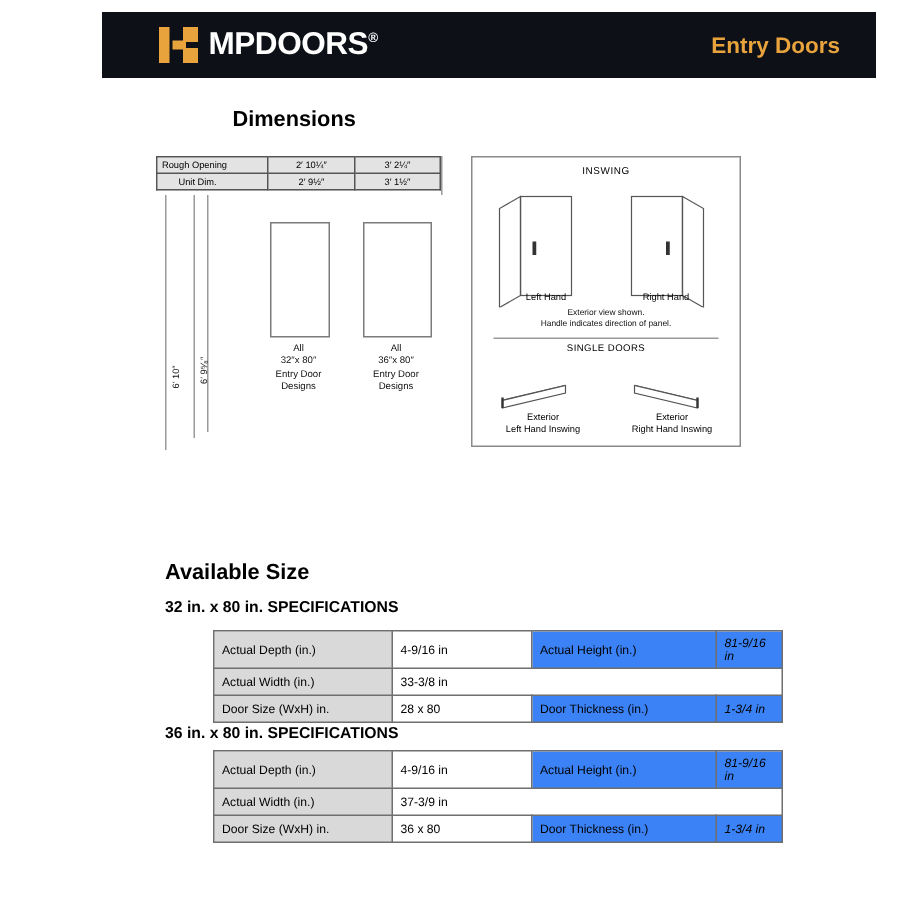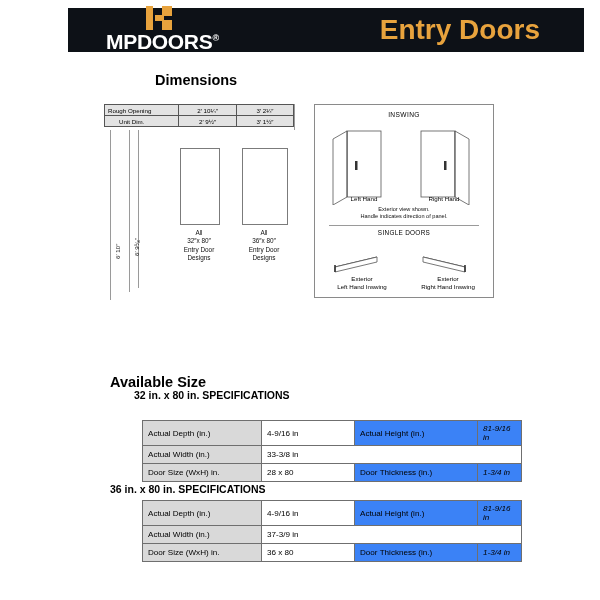--- a/index.html
+++ b/index.html
@@ -28,21 +28,20 @@
     width: 516px;
     height: 44px;
     background: #0d1117;
     display: flex;
     align-items: center;
   }
   .logo-block {
     display: flex;
     align-items: center;
     margin-left: 38px;
-    flex-direction: column;
   }
   .logo-mark {
     position: relative;
     width: 26px;
     height: 24px;
     margin-right: 7px;
   }
   .logo-mark .bar-l {
     position: absolute;
     left: 0; top: 0;
@@ -73,23 +72,23 @@
     font-weight: bold;
     letter-spacing: -0.3px;
   }
   .logo-text .mp { color: #ffffff; }
   .logo-text .reg {
     font-size: 9px;
     vertical-align: super;
   }
   .header-title {
     margin-left: auto;
-    margin-right: 44px;
+    margin-right: 24px;
     color: #e8a33d;
-    font-size: 28px;
+    font-size: 15px;
     font-weight: bold;
     text-align: center;
   }
 
   
   .h-dimensions {
     position: absolute;
     left: 110px;
     top: 72px;
     font-size: 14.5px;
@@ -352,21 +351,21 @@
       <div>Left Hand Inswing</div>
     </div>
     <div class="dr-lbl" style="left:92px; top:170px; width:82px;">
       <div>Exterior</div>
       <div>Right Hand Inswing</div>
     </div>
   </div>
 
   <div class="h-available">Available Size</div>
 
-  <div class="spec-title" style="top:389px;margin-left:24px;">32 in. x 80 in. SPECIFICATIONS</div>
+  <div class="spec-title" style="top:399px;">32 in. x 80 in. SPECIFICATIONS</div>
   <table class="spec-table" style="top:420px;">
     <tbody>
         <tr>
       <td class="k">Actual Depth (in.)</td>
       <td class="v">4-9/16 in</td>
       <td class="k2">Actual Height (in.)</td>
       <td class="v2">81-9/16 in</td>
     </tr>
     <tr>
       <td class="k">Actual Width (in.)</td>

